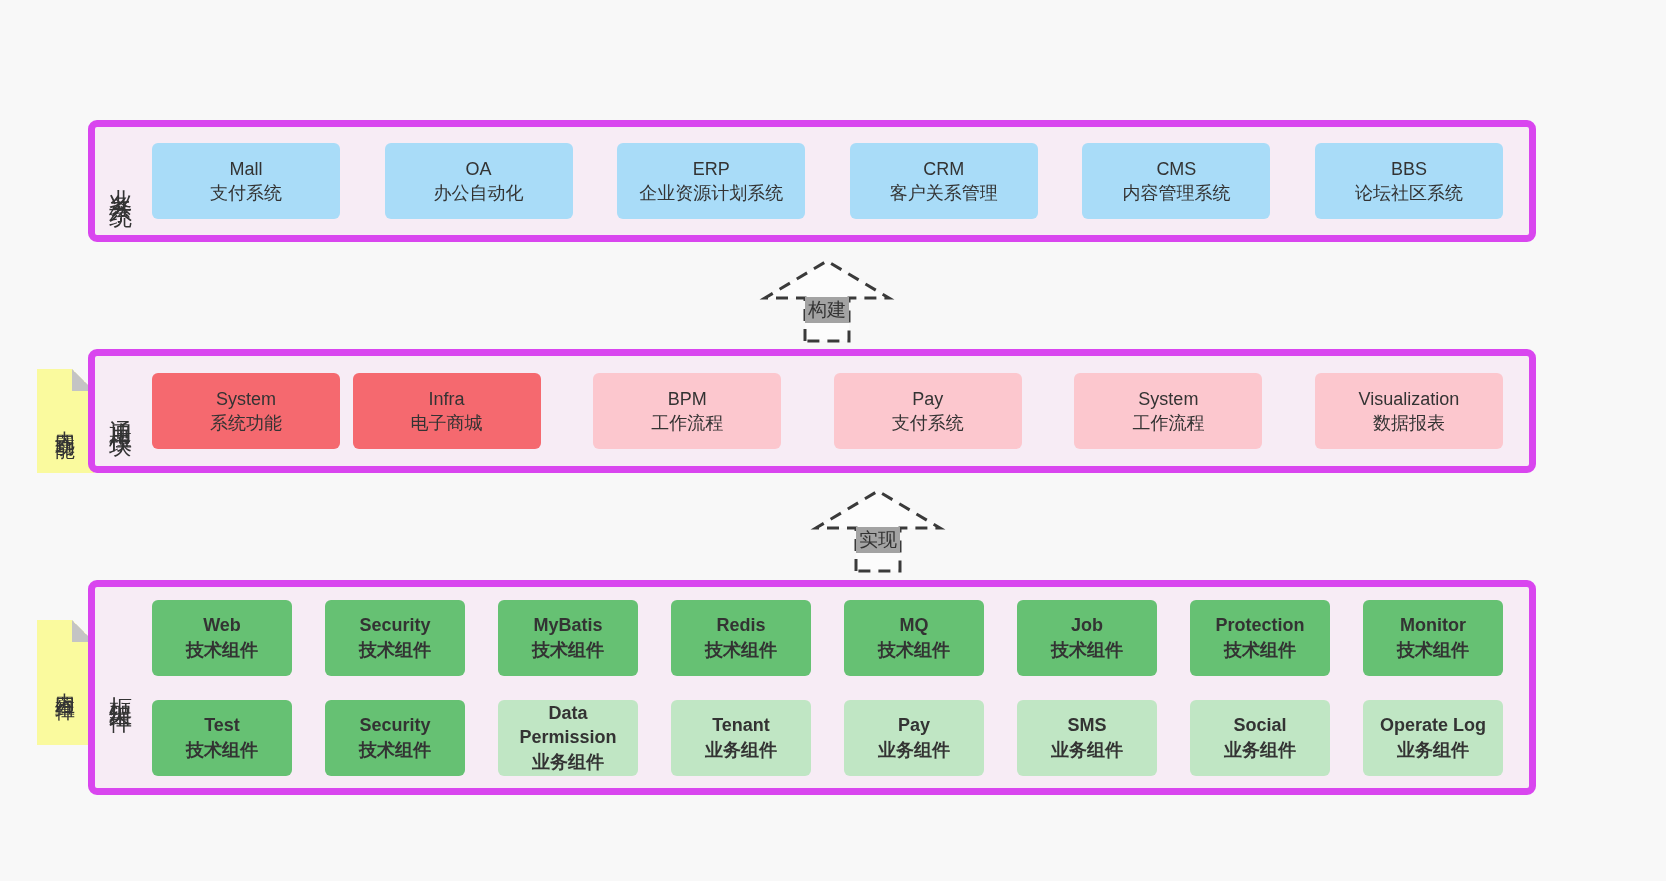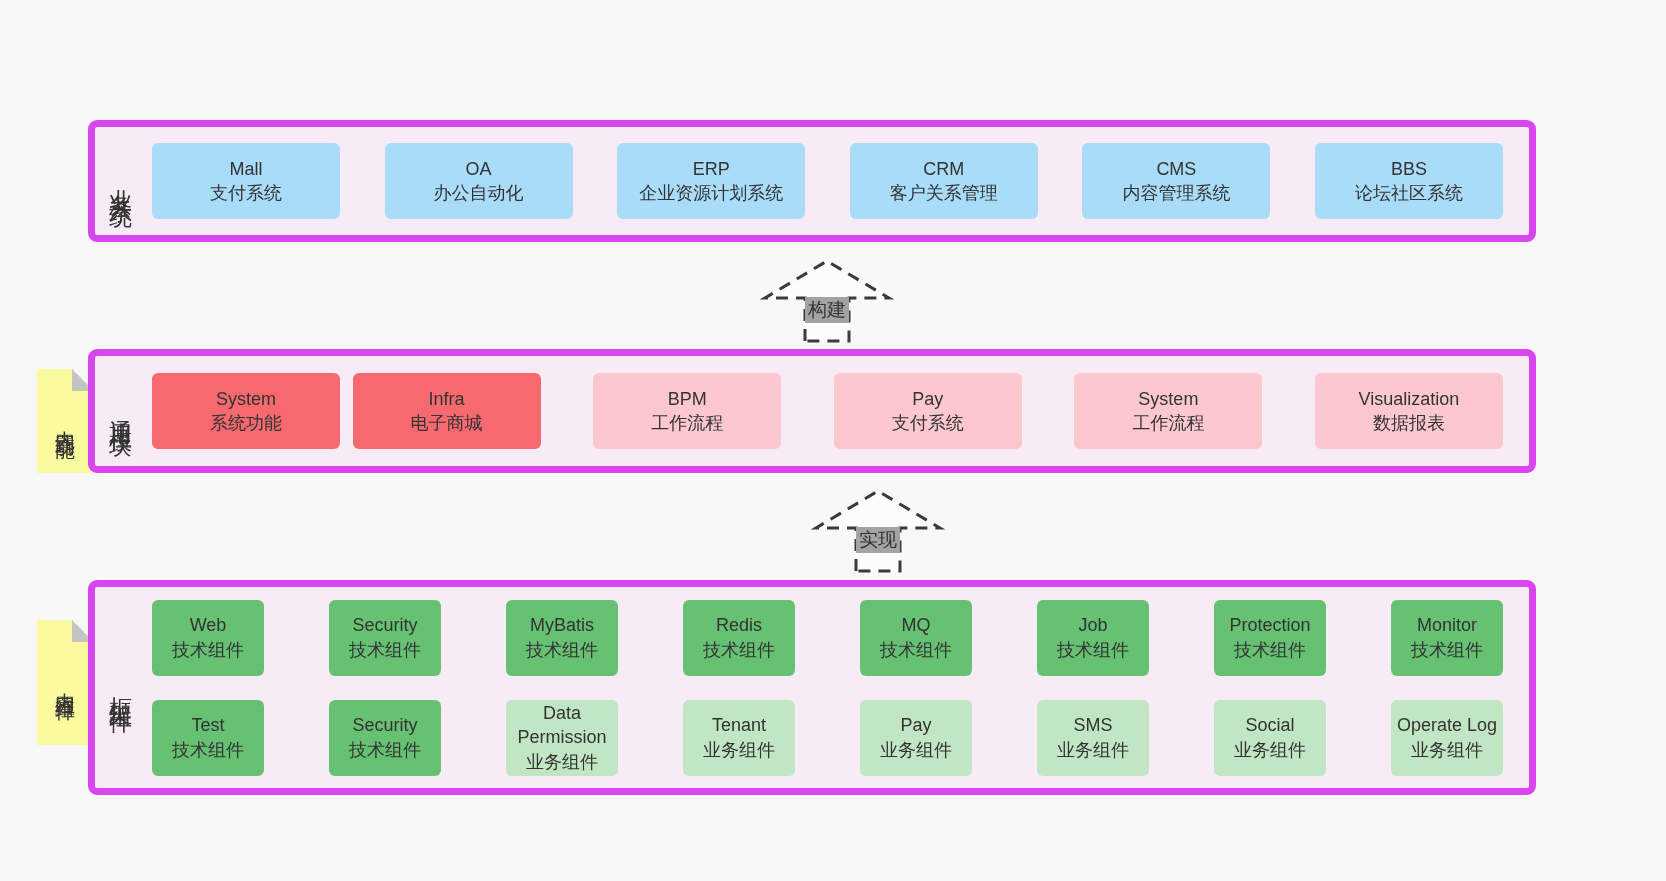--- a/index.html
+++ b/index.html
@@ -36,21 +36,21 @@
   .row{display:flex;justify-content:space-between;}
 
   
   .box{
     height:76px;border-radius:6px;
     display:flex;flex-direction:column;justify-content:center;align-items:center;
     text-align:center;font-size:18px;line-height:1.35;color:#333;
     padding:2px 4px;box-sizing:border-box;
   }
   .w-wide{width:188px;}
-  .w-narrow{width:112px;}
+  .w-narrow{width:140px;font-weight:bold;}
   .c-blue{background:#a9dcf8;}
   .c-red{background:#f5696f;}
   .c-pink{background:#fcc7ce;margin-left:40px;}
   .c-green{background:#66c173;}
   .c-green-light{background:#c0e6c4;}
 
   
   .sticky{
     position:absolute;left:37px;width:57px;
     background:#fafa9e;

